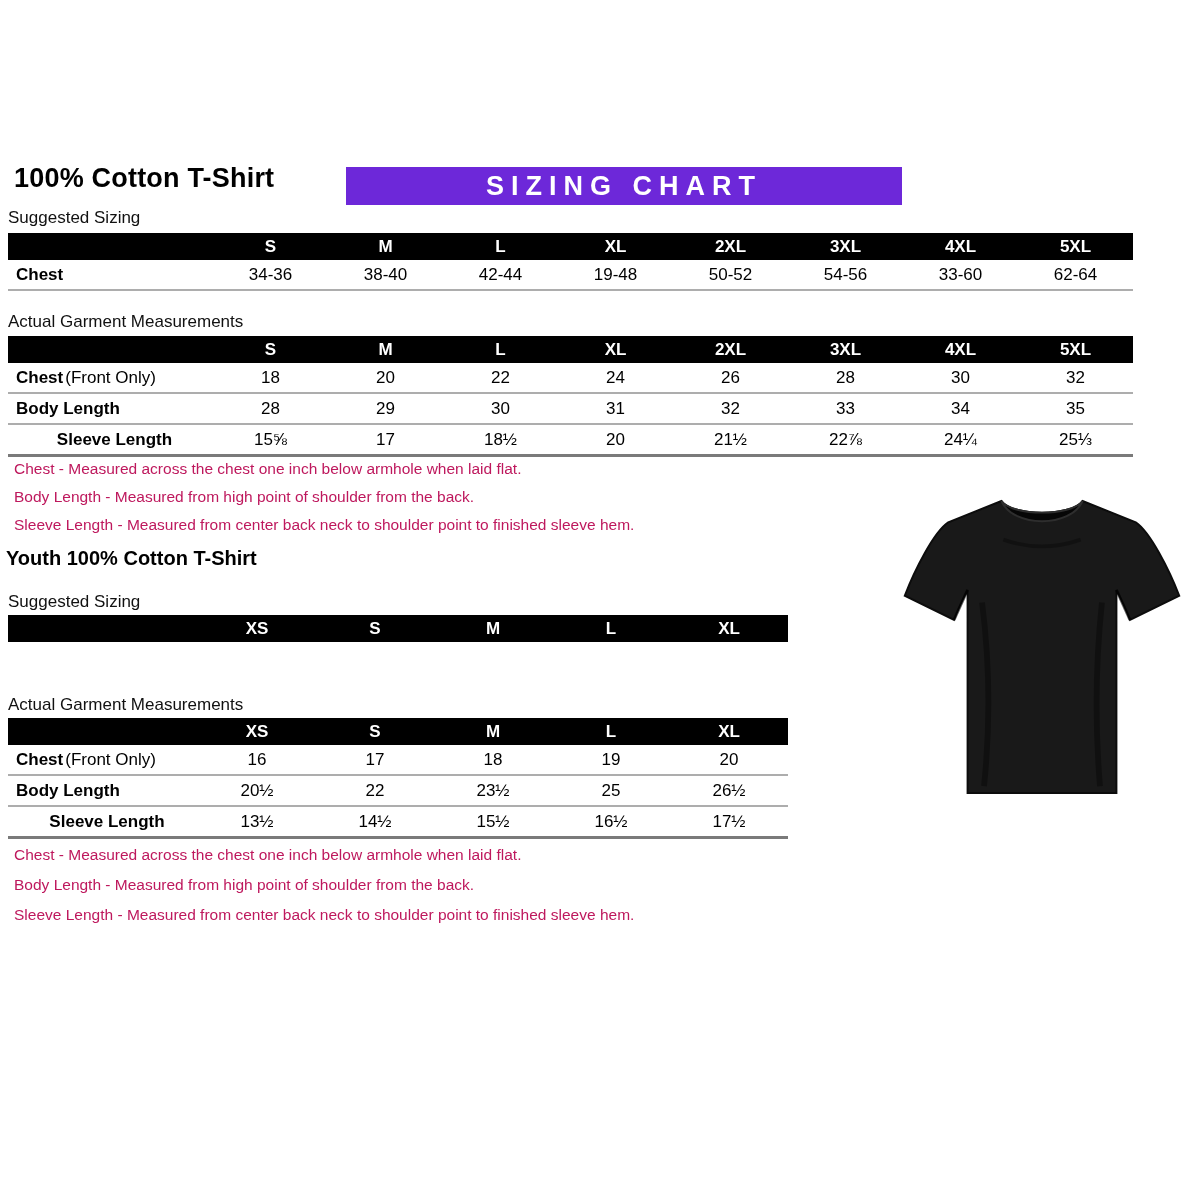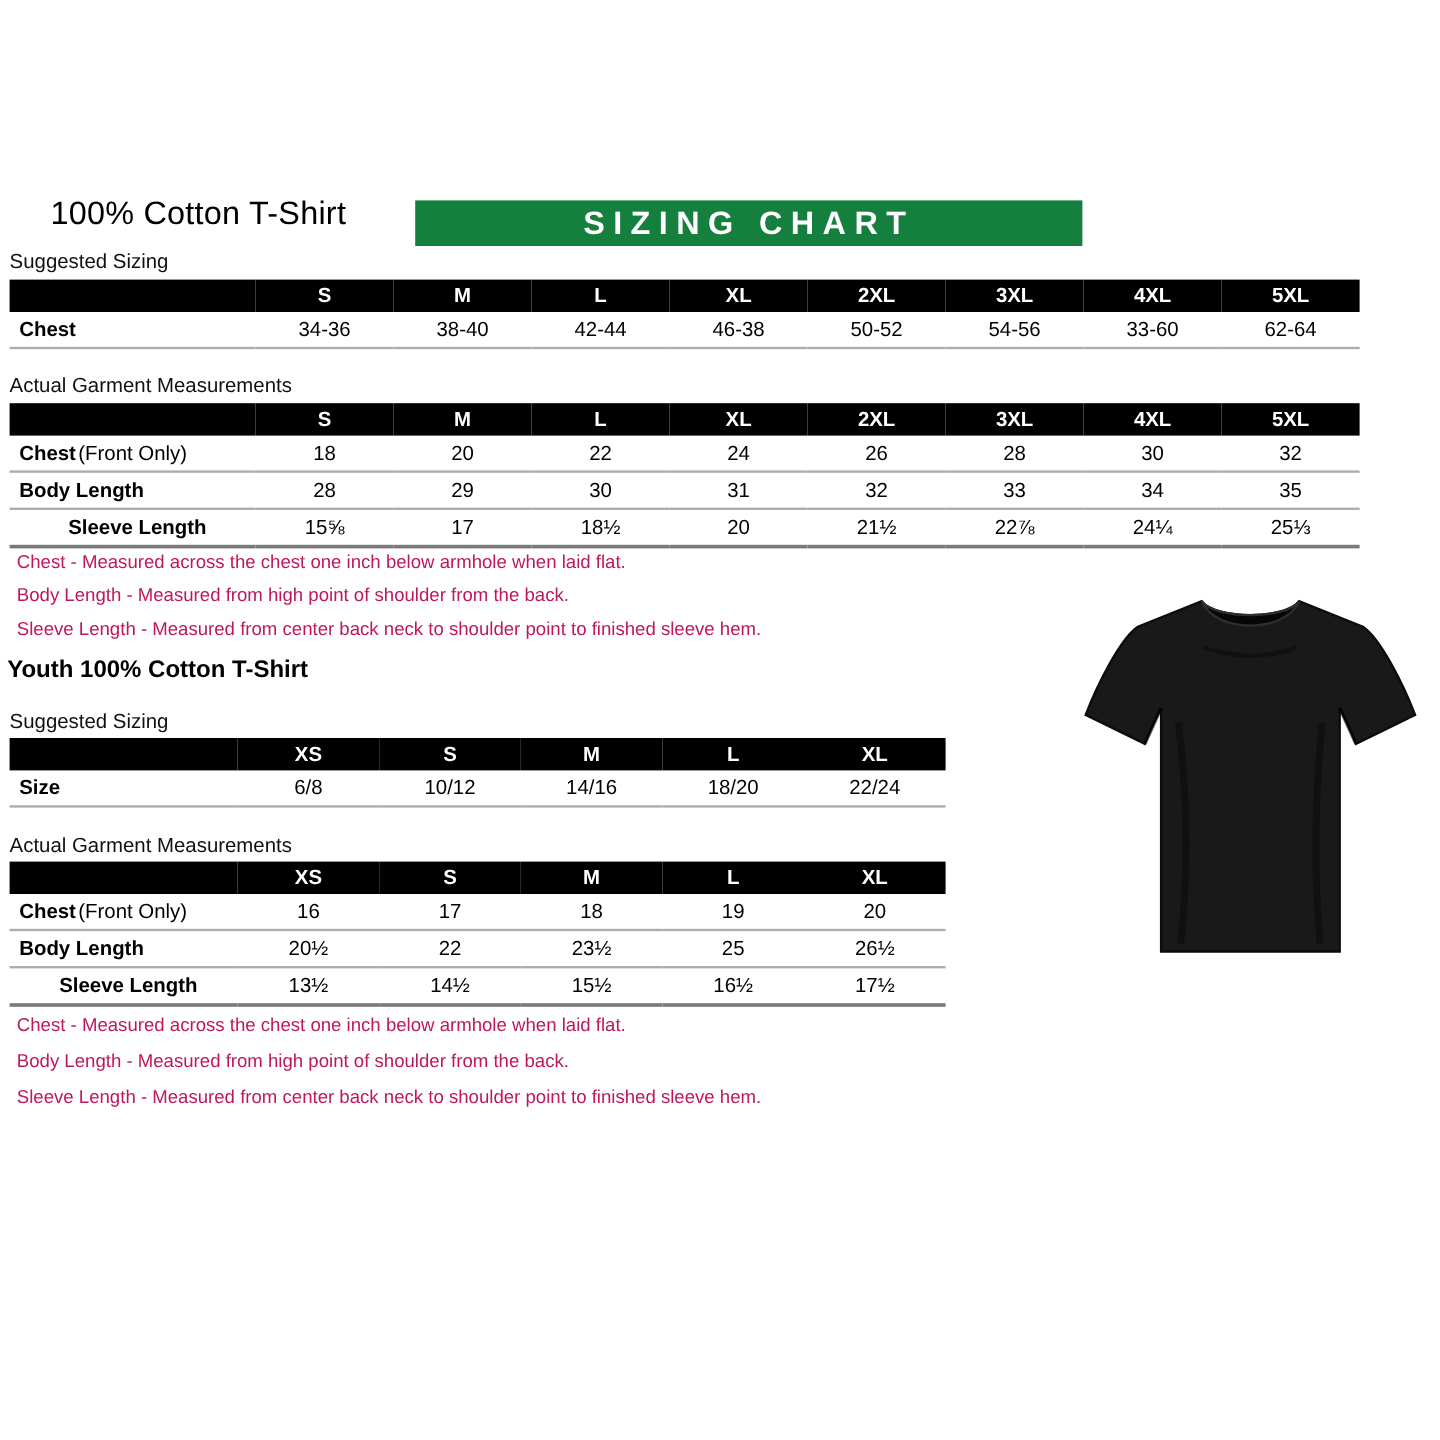--- a/index.html
+++ b/index.html
@@ -3,23 +3,23 @@
 <meta charset="utf-8">
 <style>
   html,body { margin:0; padding:0; }
   body {
     width:1200px; height:1200px; background:#ffffff;
     font-family:"Liberation Sans", sans-serif; color:#000;
     position:relative; overflow:hidden;
   }
   .abs { position:absolute; }
 
-  .adult-title { left:14px; top:163px; font-size:27px; font-weight:400; letter-spacing:.2px;margin-left:28px; }
+  .adult-title { left:14px; top:163px; font-size:27px; font-weight:700; letter-spacing:.2px; }
   .banner {
-    left:346px; top:167px; width:556px; height:38px; background:#15803d;
+    left:346px; top:167px; width:556px; height:38px; background:#6d28d9;
     display:flex; align-items:center; justify-content:center;
   }
   .banner span { color:#fff; font-weight:bold; font-size:27px; letter-spacing:7px; }
 
   .section-label { font-size:17px; color:#111; }
   .lbl-adult-suggested { left:8px; top:208px; }
   .lbl-adult-actual   { left:8px; top:312px; }
   .lbl-youth-suggested{ left:8px; top:592px; }
   .lbl-youth-actual   { left:8px; top:695px; }
 
@@ -82,21 +82,21 @@
     <th>2XL</th>
     <th>3XL</th>
     <th>4XL</th>
     <th>5XL</th>
   </tr>
   <tr>
     <td class="rowlabel">Chest</td>
     <td>34-36</td>
     <td>38-40</td>
     <td>42-44</td>
-    <td>46-38</td>
+    <td>19-48</td>
     <td>50-52</td>
     <td>54-56</td>
     <td>33-60</td>
     <td>62-64</td>
   </tr>
 </tbody>
   </table>
 
 <div class="abs section-label lbl-adult-actual">Actual Garment Measurements</div>
 
@@ -180,28 +180,20 @@
       <col style="width:118px">
   </colgroup>
   <tbody>
       <tr>
     <th></th>
     <th>XS</th>
     <th>S</th>
     <th>M</th>
     <th>L</th>
     <th>XL</th>
-  </tr>
-  <tr>
-    <td class="rowlabel">Size</td>
-    <td>6/8</td>
-    <td>10/12</td>
-    <td>14/16</td>
-    <td>18/20</td>
-    <td>22/24</td>
   </tr>
 </tbody>
   </table>
 
 <div class="abs section-label lbl-youth-actual">Actual Garment Measurements</div>
 
 <table class="abs tbl-youth-actual">
   <colgroup>
     <col style="width:190px">
       <col style="width:118px">

